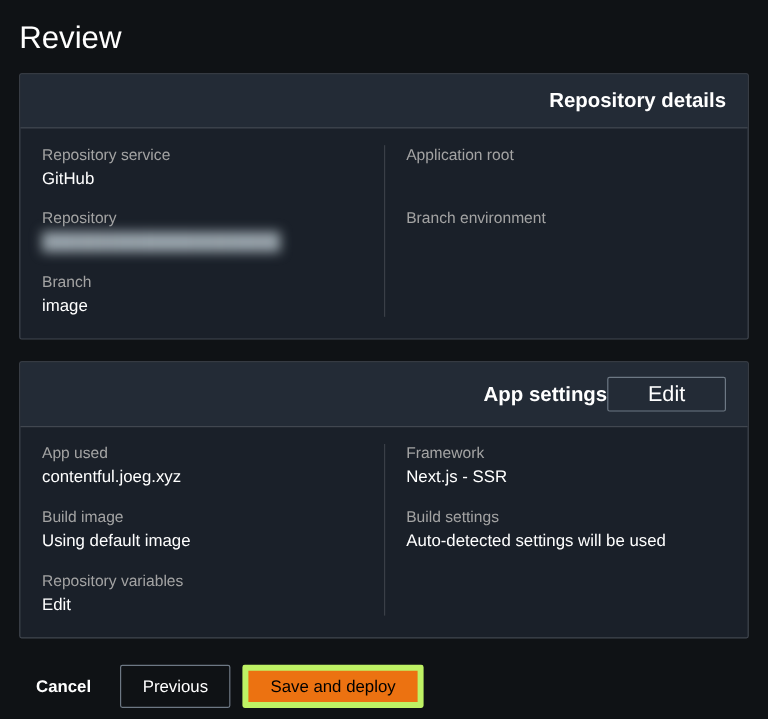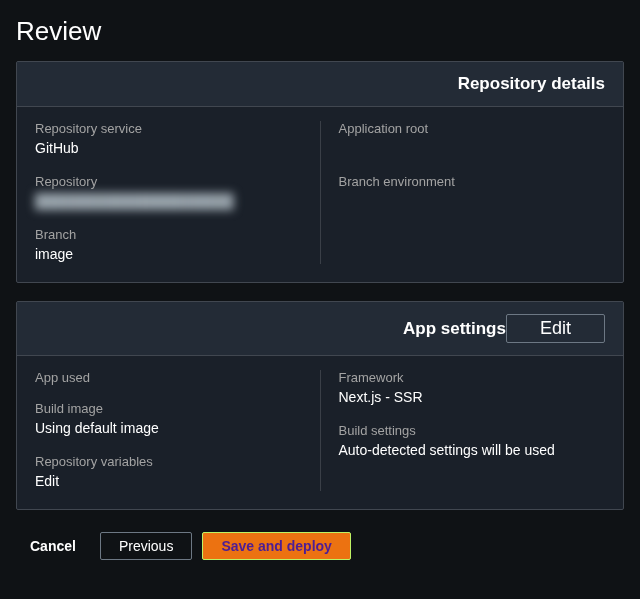--- a/index.html
+++ b/index.html
@@ -85,23 +85,23 @@
   }
   .btn-link {
     background: transparent;
     color: #ffffff;
     border: none;
     padding: 5px 14px;
     font-weight: 600;
   }
   .btn-primary {
     background: #ec7211;
-    color: #4c1d95;
-    border: 1px solid #bef264;
-    font-weight: 700;
+    color: #000000;
+    border: 5px solid #bef264;
+    font-weight: 400;
   }
   .footer {
     display: flex;
     gap: 10px;
     padding-top: 4px;
   }
   .edit-btn {
     padding: 3px 33px;
     font-size: 18px;
   }
@@ -145,20 +145,21 @@
 
 <section class="panel">
   <div class="panel-header">
     <div class="panel-title">App settings</div>
     <button class="btn btn-outline edit-btn">Edit</button>
   </div>
   <div class="panel-body">
     <div class="col left">
       <div class="field">
         <div class="field-label">App used</div>
+        <div class="field-value">contentful.joeg.xyz</div>
       </div>
       <div class="field">
         <div class="field-label">Build image</div>
         <div class="field-value">Using default image</div>
       </div>
       <div class="field">
         <div class="field-label">Repository variables</div>
         <div class="field-value">Edit</div>
       </div>
     </div>

